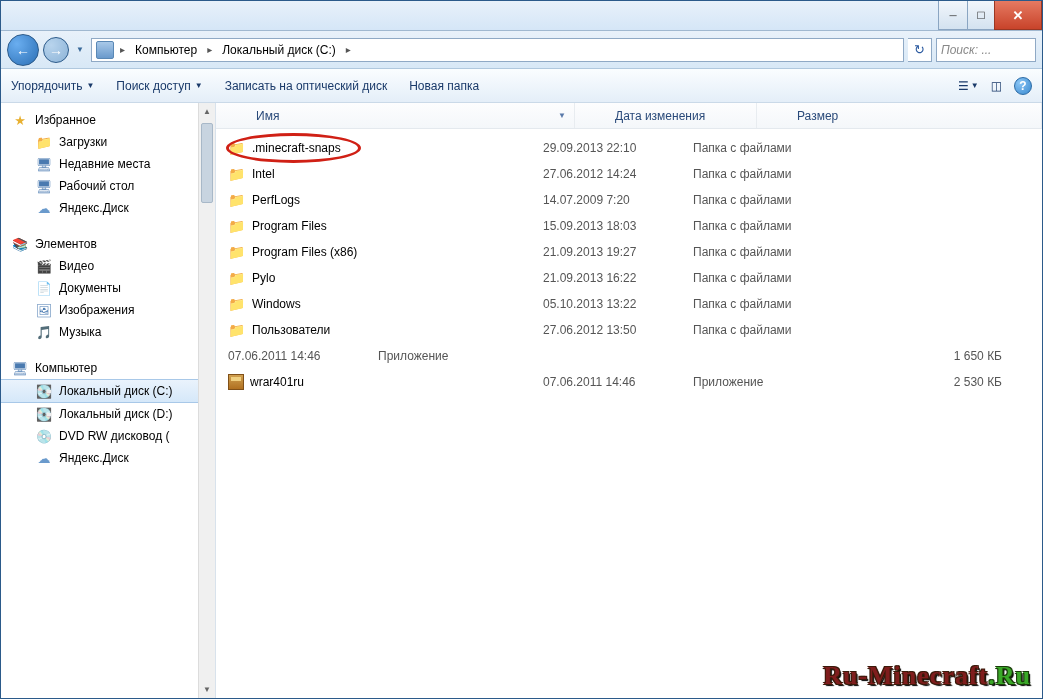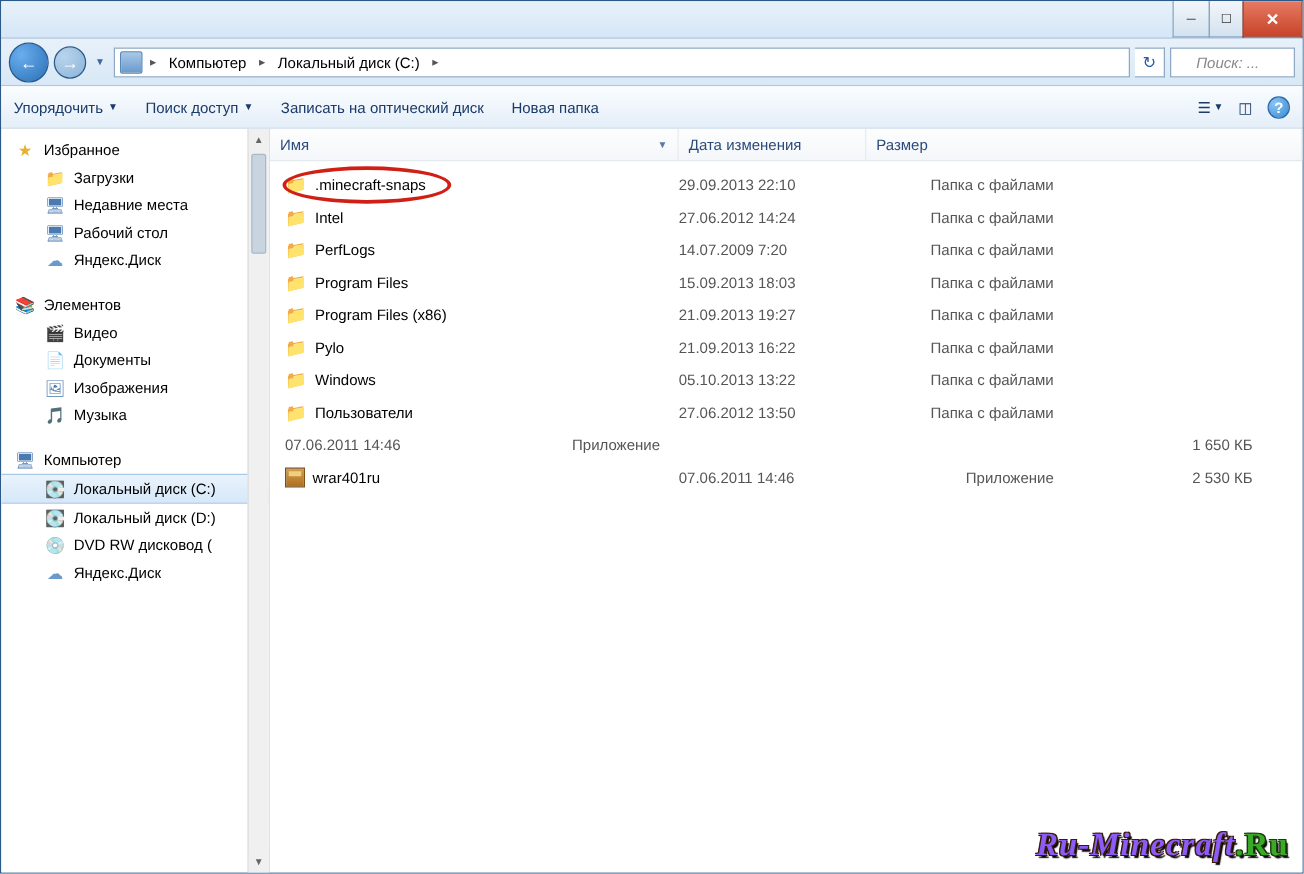--- a/index.html
+++ b/index.html
@@ -103,21 +103,21 @@
   background:#fff; display:flex;align-items:center;justify-content:center;
   color:#2b5aa0; font-size:13px;
 }
 .search {
   width: 100px;
   height: 24px;
   background: #fff;
   border: 1px solid #8fa9c5;
   display: flex;
   align-items: center;
-  padding: 0 20px;
+  padding: 0 4px;
   color: #888;
   font-style: italic;
 }
 
 .toolbar {
   height: 34px;
   background: linear-gradient(#fafdff, #e4eef8);
   border-bottom: 1px solid #cad9e8;
   display: flex;
   align-items: center;
@@ -218,20 +218,21 @@
   border-bottom: 1px solid #e4e9ee;
   background: linear-gradient(#fdfdfe, #f4f7fa);
   color: #2a4a7a;
   align-items: center;
 }
 .col {
   padding: 0 8px;
   display:flex; align-items:center; gap:4px;
   border-right:1px solid #e8ecf0;
   height:100%;
+  margin-left:32px;
 }
 .col-name { width: 327px; }
 .col-date { width: 150px; }
 .col-type { width: 150px; }
 .col-size { flex: 1; }
 .sort-arrow{font-size:8px;color:#5a7aaa;margin-left:auto;}
 .filelist {
   flex: 1;
   padding: 6px 0;
   position:relative;
@@ -244,21 +245,21 @@
   color: #555;
 }
 .row .cell-name {
   width: 315px;
   display: flex;
   align-items: center;
   gap: 6px;
   color: #000;
 }
 .row .cell-date { width: 150px; }
-.row .cell-type { width: 150px; text-align: right; }
+.row .cell-type { width: 150px; }
 .row .cell-size { flex:1; text-align:right; padding-right:40px; }
 .ficon {
   width: 18px; height: 16px;
   display:inline-flex;align-items:center;justify-content:center;
 }
 .ficon.folder{ color:#e8b848; font-size:14px; }
 .ficon.app{
   width:16px;height:16px;
   background:linear-gradient(#d0a050,#b07020);
   border:1px solid #805018;
@@ -300,21 +301,21 @@
 
 .watermark {
   position: absolute;
   bottom: 8px;
   right: 12px;
   font-family: "Comic Sans MS", cursive;
   font-size: 26px;
   font-weight: bold;
   letter-spacing: 1px;
 }
-.wm1{color:#8b5cf6; text-shadow: -1px -1px 0 #3a1a0a, 1px -1px 0 #3a1a0a, -1px 1px 0 #3a1a0a, 1px 1px 0 #3a1a0a, 2px 2px 1px #000; font-style: italic;}
+.wm1{color:#7f1d1d; text-shadow: -1px -1px 0 #3a1a0a, 1px -1px 0 #3a1a0a, -1px 1px 0 #3a1a0a, 1px 1px 0 #3a1a0a, 2px 2px 1px #000;}
 .wm2{color:#3aa828; text-shadow: -1px -1px 0 #1a3a0a, 1px -1px 0 #1a3a0a, -1px 1px 0 #1a3a0a, 1px 1px 0 #1a3a0a, 2px 2px 1px #000;}
 </style>
 </head>
 <body>
 
 <div class="window">
 
   <div class="titlebar">
     <div class="win-buttons">
       <div class="win-btn min">─</div>

